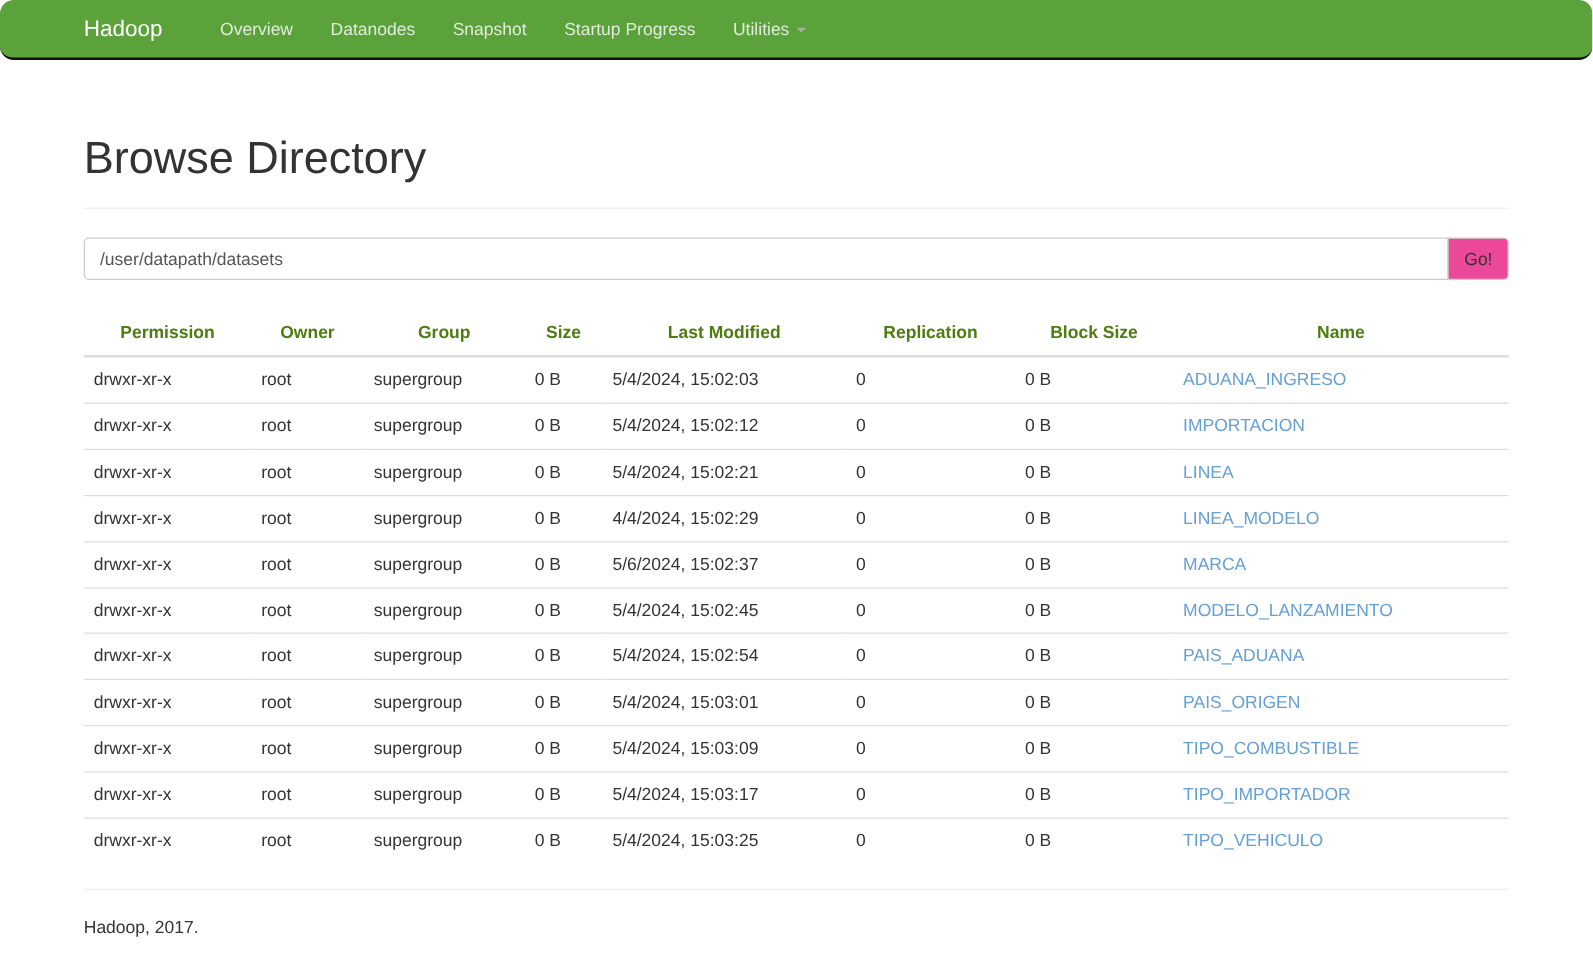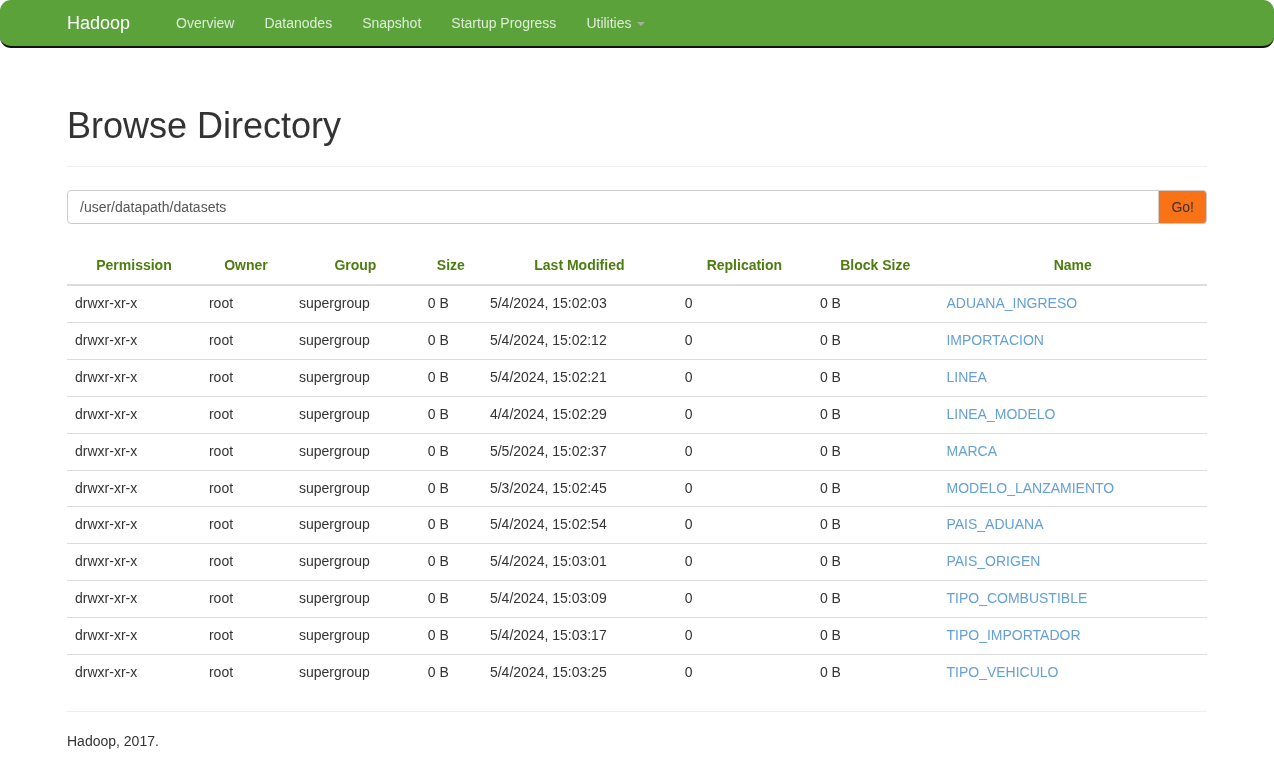--- a/index.html
+++ b/index.html
@@ -95,21 +95,21 @@
     outline: none;
   }
   .go-btn {
     flex: 0 0 auto;
     height: 34px;
     margin-left: -1px;
     padding: 6px 12px;
     font-size: 14px;
     font-family: "Liberation Sans", sans-serif;
     color: #333333;
-    background: #f97316;
+    background: #ec4899;
     border: 1px solid #cccccc;
     border-radius: 0 4px 4px 0;
     cursor: pointer;
     line-height: 20px;
   }
   
   table.dir-table {
     width: 100%;
     border-collapse: collapse;
     margin-bottom: 20px;
@@ -237,31 +237,31 @@
           <td>4/4/2024, 15:02:29</td>
           <td>0</td>
           <td>0 B</td>
           <td><a href="#">LINEA_MODELO</a></td>
         </tr>
         <tr>
           <td>drwxr-xr-x</td>
           <td>root</td>
           <td>supergroup</td>
           <td>0 B</td>
-          <td>5/5/2024, 15:02:37</td>
+          <td>5/6/2024, 15:02:37</td>
           <td>0</td>
           <td>0 B</td>
           <td><a href="#">MARCA</a></td>
         </tr>
         <tr>
           <td>drwxr-xr-x</td>
           <td>root</td>
           <td>supergroup</td>
           <td>0 B</td>
-          <td>5/3/2024, 15:02:45</td>
+          <td>5/4/2024, 15:02:45</td>
           <td>0</td>
           <td>0 B</td>
           <td><a href="#">MODELO_LANZAMIENTO</a></td>
         </tr>
         <tr>
           <td>drwxr-xr-x</td>
           <td>root</td>
           <td>supergroup</td>
           <td>0 B</td>
           <td>5/4/2024, 15:02:54</td>

